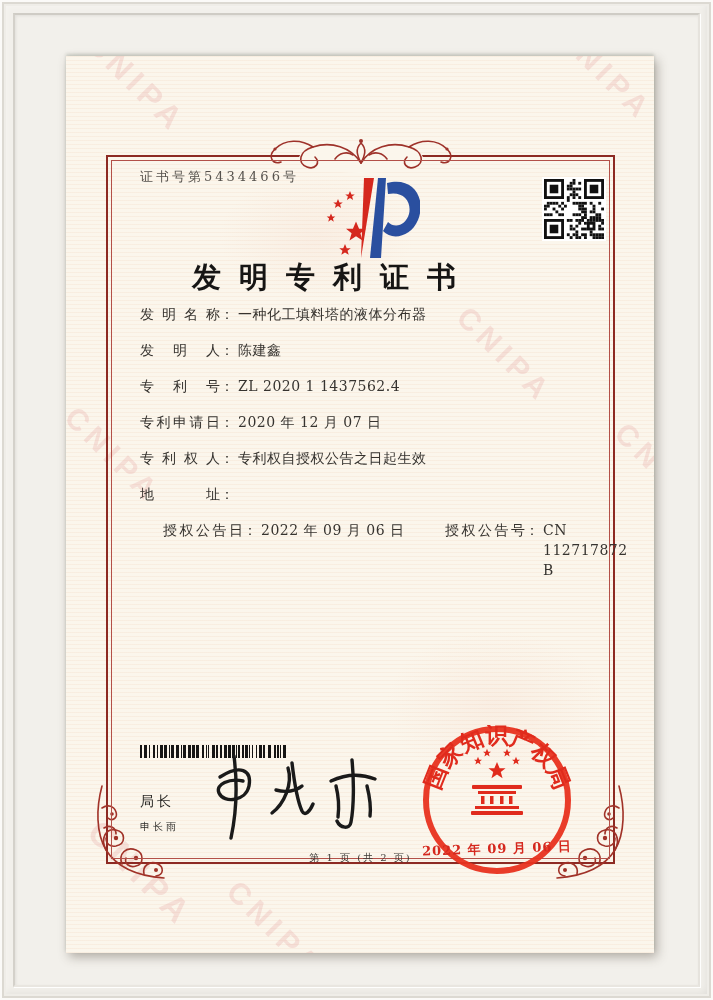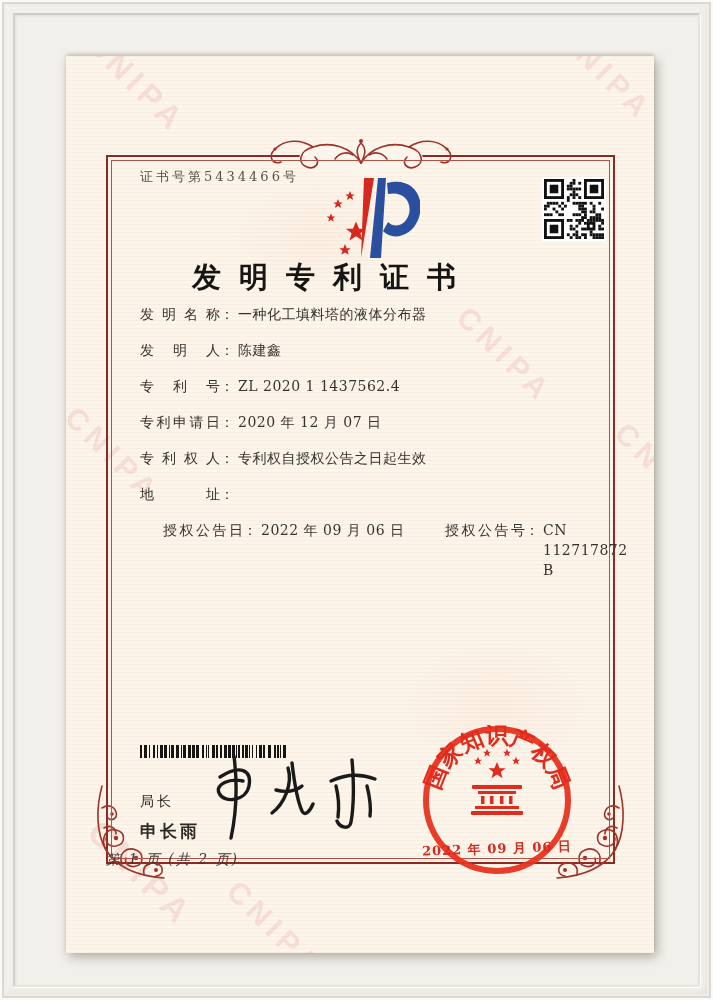--- a/index.html
+++ b/index.html
@@ -74,29 +74,29 @@
   .pair.first { width:282px; flex:none;margin-left:23px; }
   .pair .f-label { width:80px; }
 
   
   .body-text { position:absolute; left:67px; top:510px; width:452px; font-size:13.5px; line-height:1.8; font-style:italic; color:#2e2b28; letter-spacing:.5px; }
   .body-text p { text-indent:2em; }
 
   
   .barcode { position:absolute; left:74px; top:687px; }
   .sig-title { position:absolute; left:74px; top:737px; font-size:14px; letter-spacing:3px; color:#2c2a27; }
-  .sig-name  { position:absolute; left:74px; top:764px; font-size:17px; letter-spacing:3px; color:#2c2a27;font-weight:bold; }
+  .sig-name  { position:absolute; left:74px; top:764px; font-size:10px; letter-spacing:3px; color:#2c2a27; }
   .signature { position:absolute; left:124px; top:694px; }
   .seal { position:absolute; left:356px; top:669px; width:150px; height:150px; }
   .seal-date {
     position:absolute; left:356px; top:784px; width:150px; text-align:center;
     font-size:13px; font-weight:700; color:#d5281e; letter-spacing:1px; transform:rotate(-2deg); white-space:nowrap;
   }
 
-  .page-info { position:absolute; left:40px; top:795px; width:509px; text-align:left; font-size:14px; letter-spacing:2px; color:#3c3935;font-style:italic; }
+  .page-info { position:absolute; left:40px; top:795px; width:509px; text-align:center; font-size:10px; letter-spacing:2px; color:#3c3935; }
   .footer-note { position:absolute; left:0; top:829px; width:588px; text-align:center; font-size:12.5px; font-style:italic; letter-spacing:2px; color:#33302c; }
 </style>
 </head>
 <body>
 
 <div class="photo">
   <div class="groove"></div>
 
   <div class="paper">
     <div class="texture"></div>

